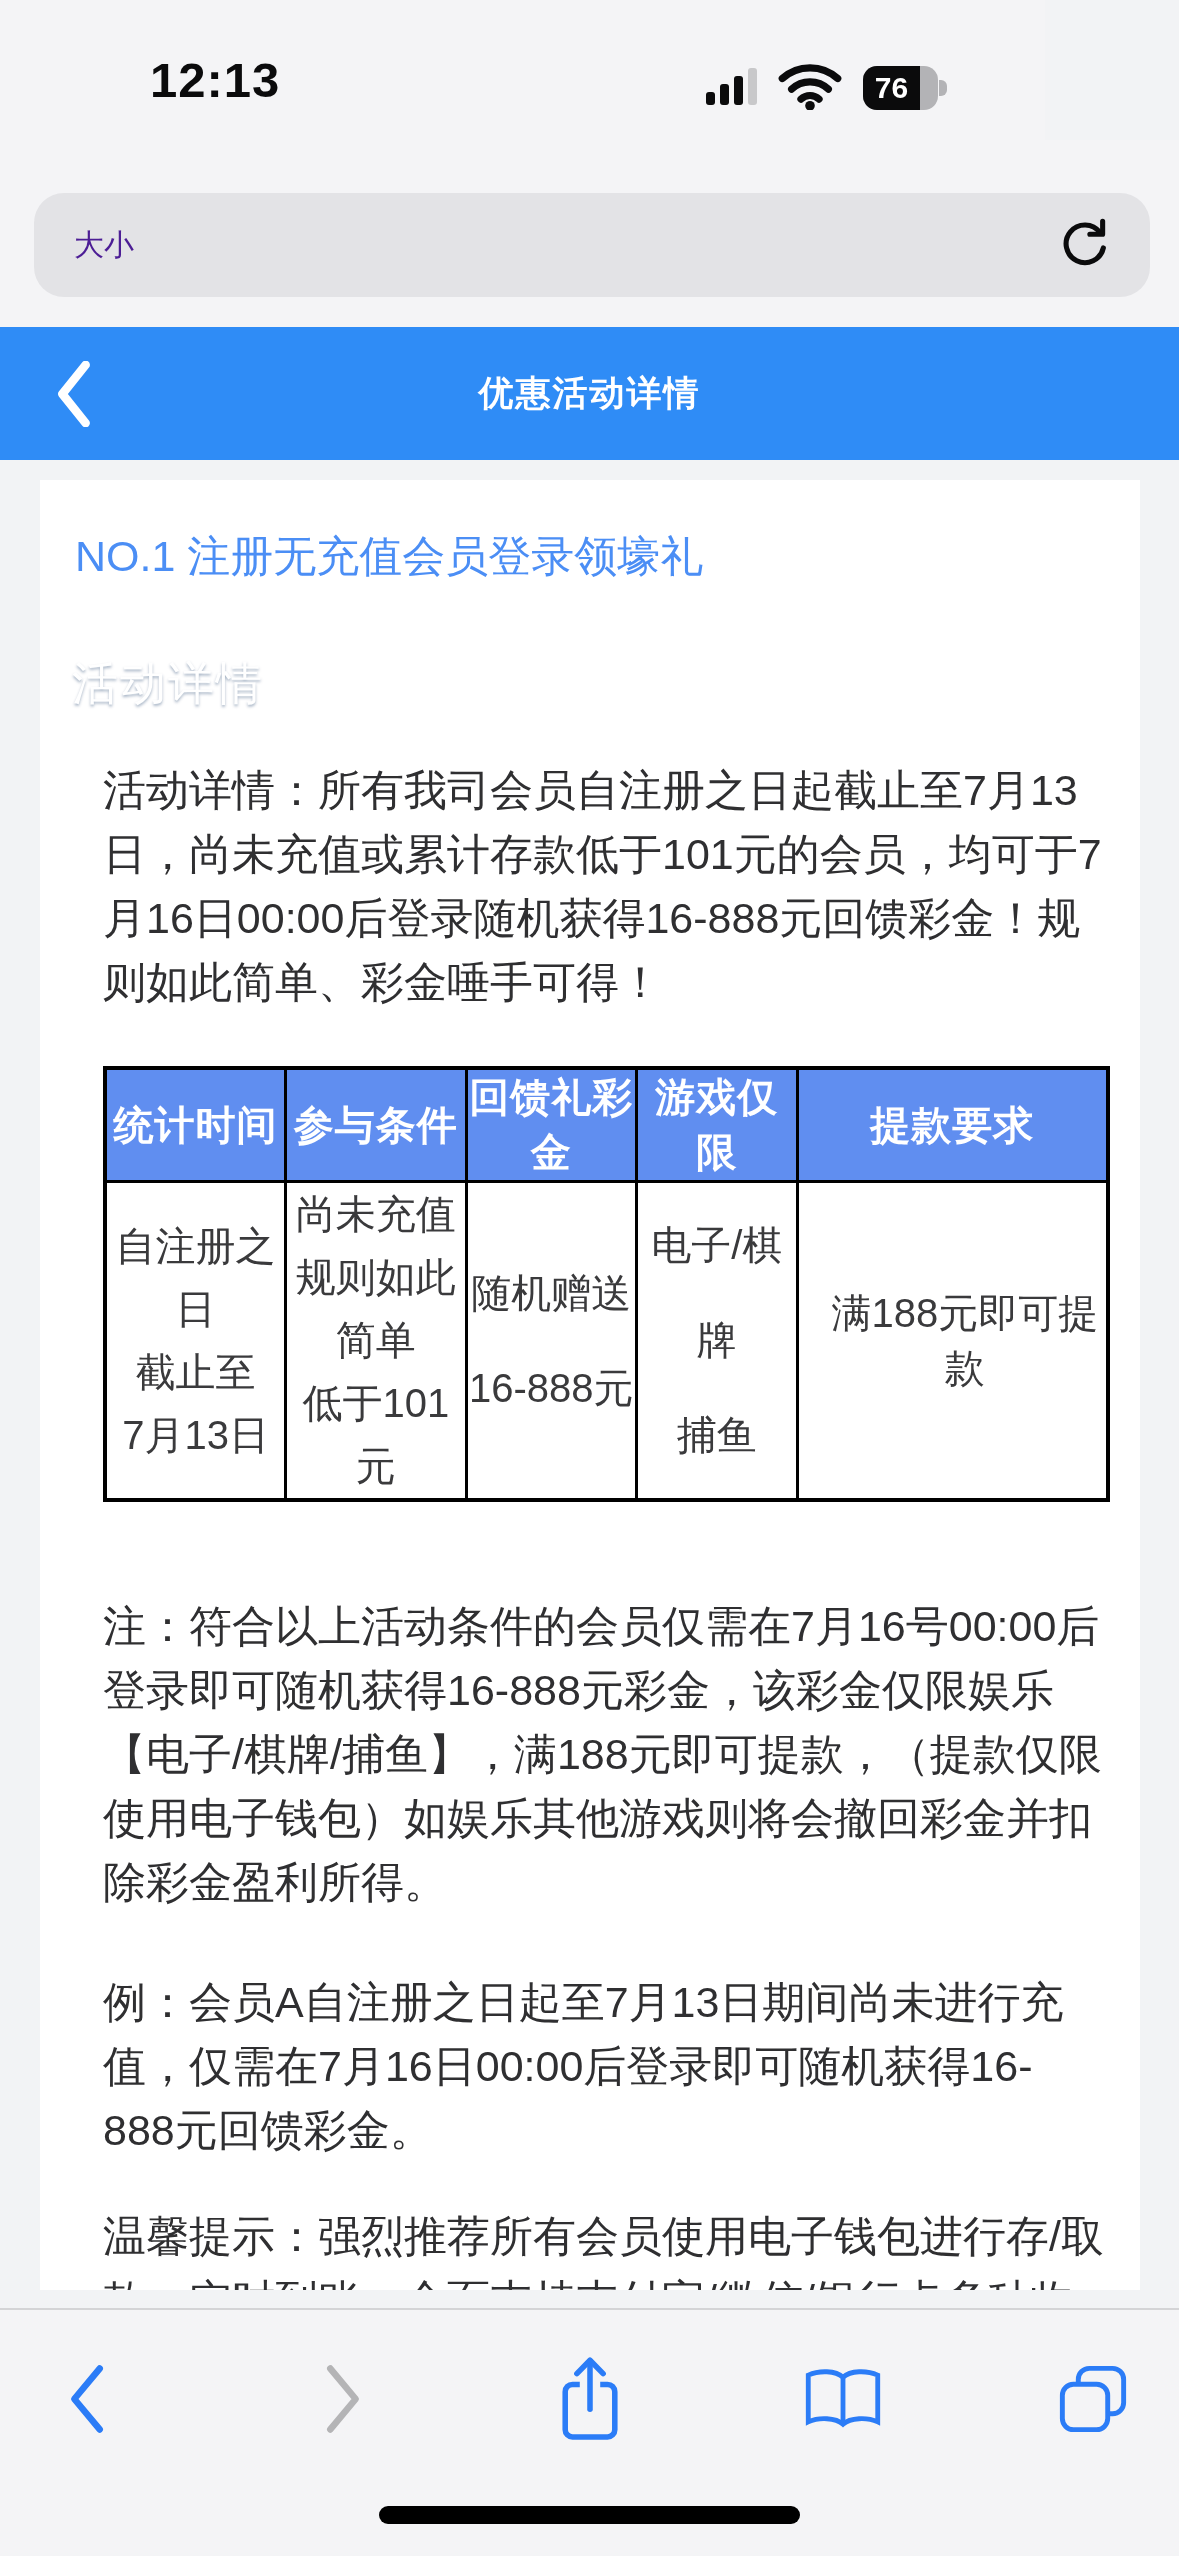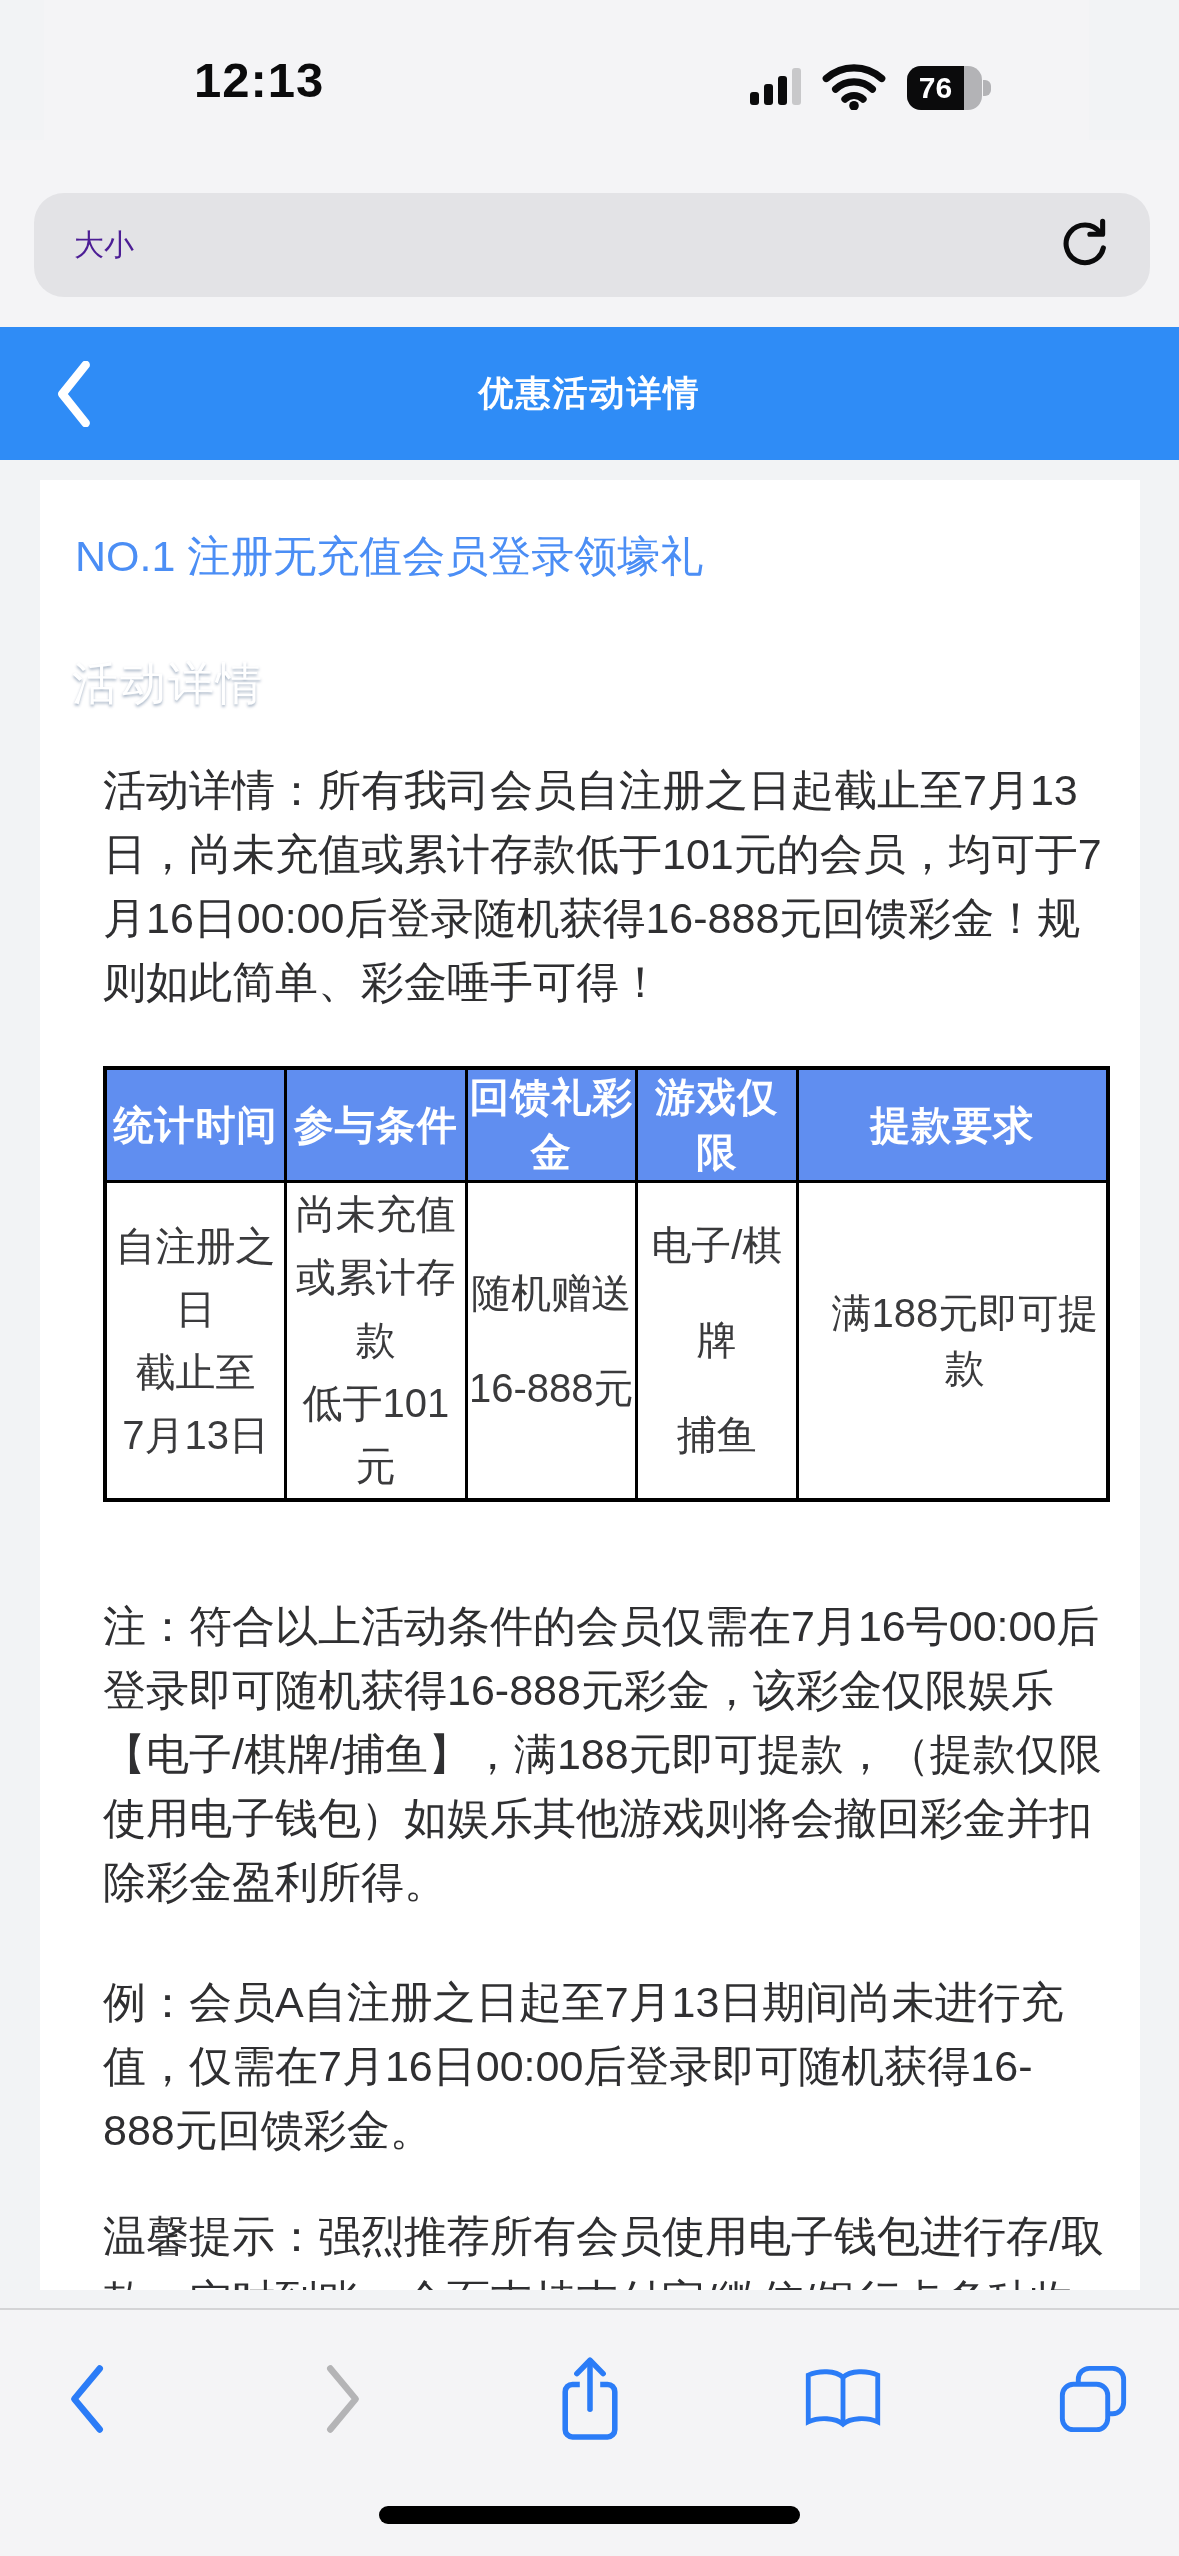--- a/index.html
+++ b/index.html
@@ -9,21 +9,20 @@
     background:#f2f3f5;
     position:relative;
     overflow:hidden;
   }
   .screen { position:absolute; inset:0; }
 
   
   .status-bar {
     position:absolute; top:0; left:0; width:1045px; height:193px;
     background:#f4f4f6;
-    margin-left:44px;
   }
   .time {
     position:absolute; left:150px; top:52px;
     font-size:49px; font-weight:700; color:#0b0b0c; letter-spacing:1px;
   }
   .status-icons { position:absolute; right:94px; top:62px; display:flex; align-items:center; gap:20px; }
   .sig { display:flex; align-items:flex-end; gap:5px; height:40px; padding-bottom:3px; }
   .sig i { display:block; width:9px; border-radius:3px; background:#0b0b0c; }
   .sig i.b1{height:13px;} .sig i.b2{height:21px;} .sig i.b3{height:29px;} .sig i.b4{height:37px;background:#c8c8ca;}
   .battery { position:relative; width:88px; height:44px; }
@@ -196,21 +195,21 @@
       </thead>
       <tbody>
         <tr>
           <td>
             <span class="line">自注册之日</span>
             <span class="line">截止至</span>
             <span class="line">7月13日</span>
           </td>
           <td>
             <span class="line">尚未充值</span>
-            <span class="line">或累计存款</span>
+            <span class="line">规则如此简单</span>
             <span class="line">低于101元</span>
           </td>
           <td class="two">
             <span class="line">随机赠送</span>
             <span class="line">16-888元</span>
           </td>
           <td class="two">
             <span class="line">电子/棋牌</span>
             <span class="line">捕鱼</span>
           </td>

